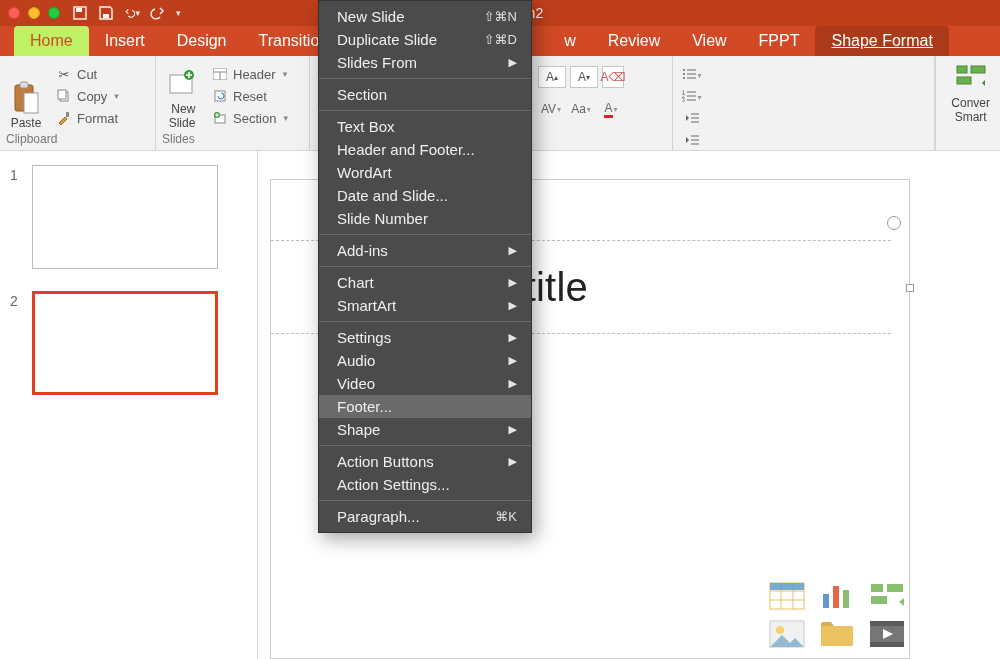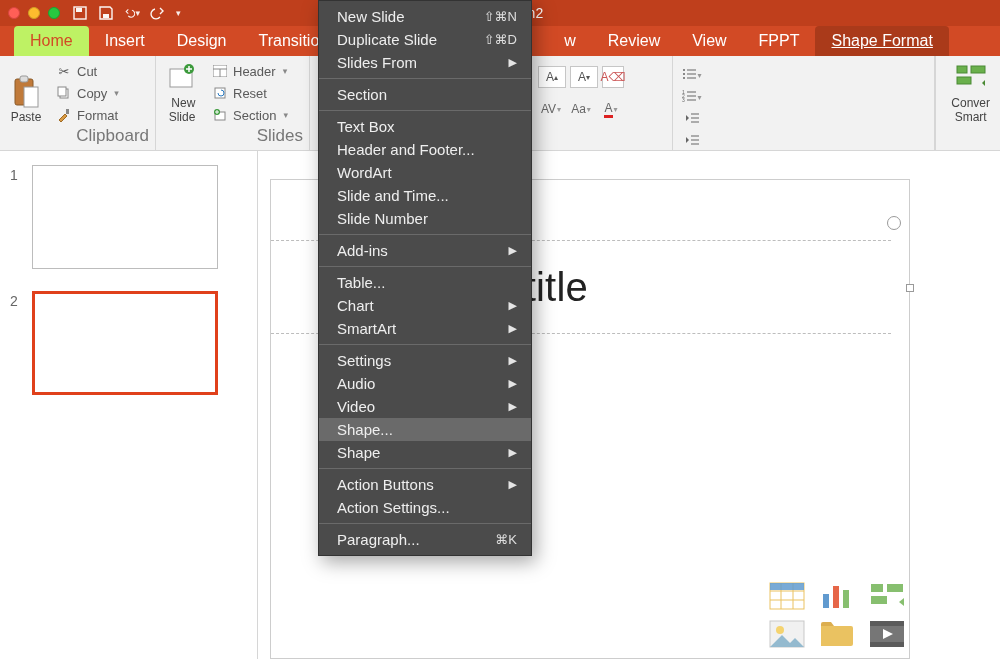--- a/index.html
+++ b/index.html
@@ -19,21 +19,21 @@
 
   
   .tabs { height:30px; background:#d24a25; display:flex; align-items:flex-end; padding-left:14px; gap:0; }
   .tab { padding:6px 16px 6px 16px; color:#fff; font-size:16px; cursor:pointer; }
   .tab.active { background:#bef264; color:#d24a25; border-radius:4px 4px 0 0; }
   .tab.active2 { background:#aa3a1a; border-radius:4px 4px 0 0;text-decoration:underline; }
 
   
   .ribbon { height:95px; background:#f2f2f2; border-bottom:1px solid #d6d6d6; display:flex; }
   .group { border-right:1px solid #d6d6d6; padding:4px 6px 2px 6px; display:flex; flex-direction:column; justify-content:space-between; }
-  .group-label { text-align:right; font-size:17px; color:#777; padding-bottom:2px;}
+  .group-label { text-align:left; font-size:12px; color:#777; padding-bottom:2px;}
   .group-body { display:flex; gap:6px; flex:1; }
   .big-btn { display:flex; flex-direction:column; align-items:center; justify-content:flex-end; gap:2px; padding:2px 4px; font-size:12px; color:#444; cursor:pointer;}
   .big-btn .ic { width:32px; height:32px; display:flex; align-items:center; justify-content:center; }
   .small-row { display:flex; flex-direction:column; gap:4px; justify-content:center; }
   .small-btn { display:flex; align-items:center; gap:5px; font-size:13px; color:#5a5a5a; padding:1px 4px; cursor:pointer;}
   .small-btn .carrot { font-size:9px; color:#888; margin-left:2px;}
   .mini-ic { width:16px; height:16px; display:inline-flex; align-items:center; justify-content:center; }
   .ribbon-sep { width:1px; background:#d6d6d6; }
 
   .font-group .font-btns { display:flex; gap:4px; align-items:center; padding:2px 0;}
@@ -461,35 +461,32 @@
   <div class="mi">
       <span>Text Box</span>
     </div>
   <div class="mi">
       <span>Header and Footer...</span>
     </div>
   <div class="mi">
       <span>WordArt</span>
     </div>
   <div class="mi">
-      <span>Slide and Time...</span>
+      <span>Date and Slide...</span>
     </div>
   <div class="mi">
       <span>Slide Number</span>
     </div>
   <div class="msep"></div>
   <div class="mi">
       <span>Add-ins</span>
       <span class="tri">▶</span>
     </div>
   <div class="msep"></div>
   <div class="mi">
-      <span>Table...</span>
-    </div>
-  <div class="mi">
       <span>Chart</span>
       <span class="tri">▶</span>
     </div>
   <div class="mi">
       <span>SmartArt</span>
       <span class="tri">▶</span>
     </div>
   <div class="msep"></div>
   <div class="mi">
       <span>Settings</span>
@@ -497,21 +494,21 @@
     </div>
   <div class="mi">
       <span>Audio</span>
       <span class="tri">▶</span>
     </div>
   <div class="mi">
       <span>Video</span>
       <span class="tri">▶</span>
     </div>
   <div class="mi hover">
-      <span>Shape...</span>
+      <span>Footer...</span>
     </div>
   <div class="mi">
       <span>Shape</span>
       <span class="tri">▶</span>
     </div>
   <div class="msep"></div>
   <div class="mi">
       <span>Action Buttons</span>
       <span class="tri">▶</span>
     </div>

